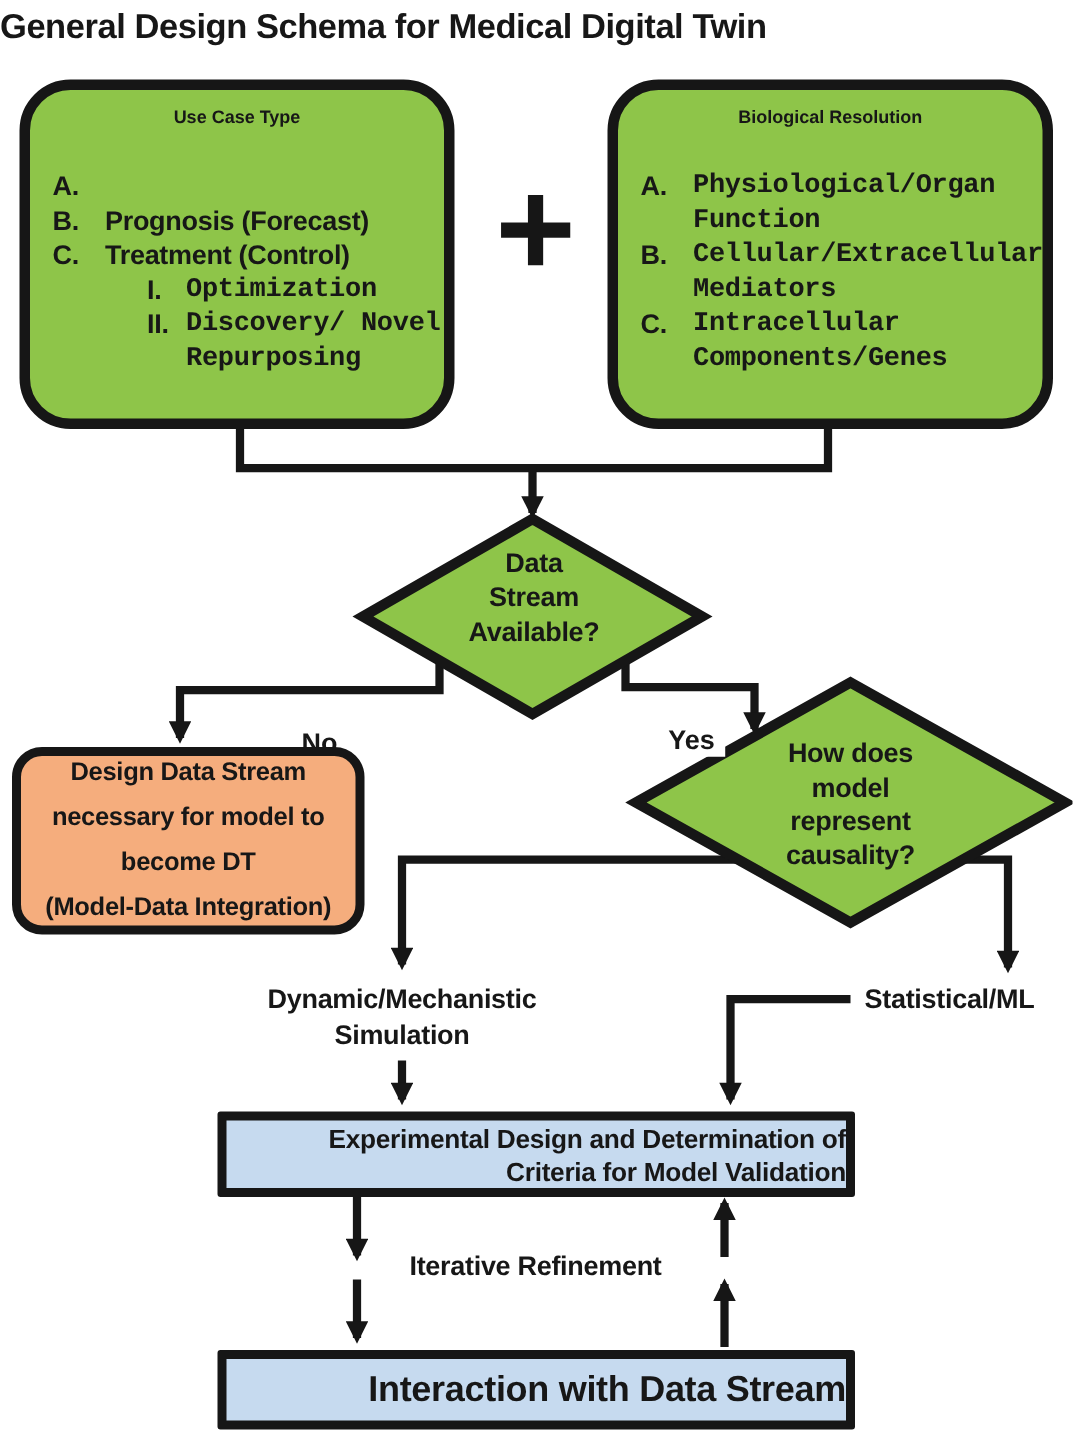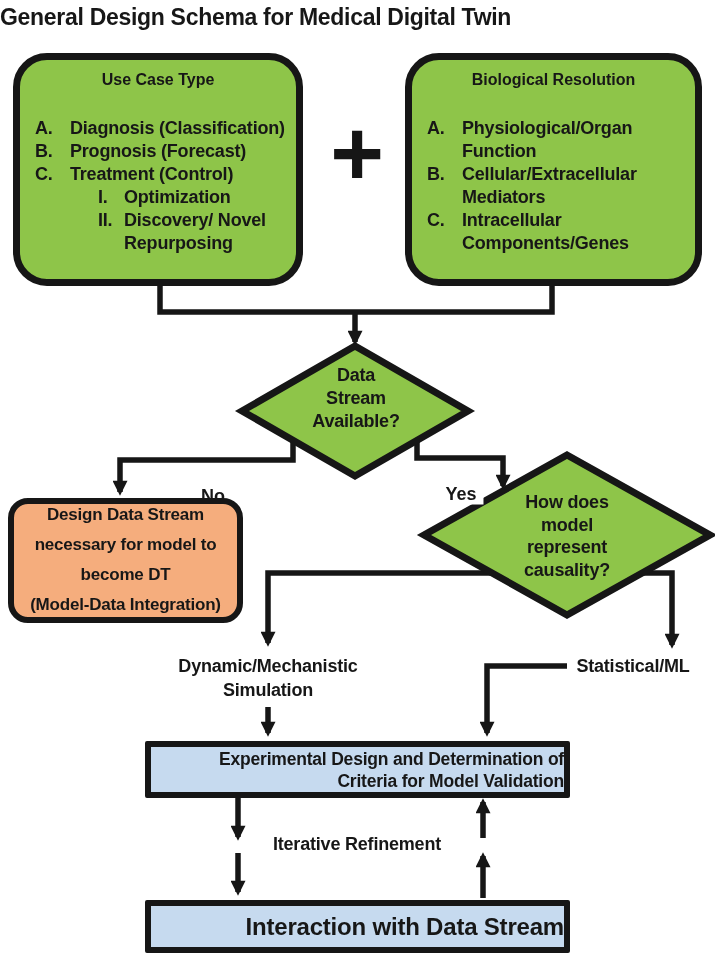--- a/index.html
+++ b/index.html
@@ -7,27 +7,27 @@
   }
   *{box-sizing:border-box; margin:0; padding:0;}
   body{background:#ffffff; font-family:"Liberation Sans", sans-serif; color:var(--text);}
   #stage{position:relative; width:715px; height:960px; background:#ffffff; overflow:hidden;}
   #connectors{position:absolute; left:0; top:0; width:715px; height:960px;}
   .abs{position:absolute;}
   .page-title{left:0; top:4px; width:715px; font-size:23px; font-weight:bold; letter-spacing:-0.3px;}
 
   
   .gbox{background:var(--green); border:7px solid var(--line); border-radius:34px;}
-  .gbox-title{text-align:center; font-size:16px; font-weight:bold; padding-top:11px;}
+  .gbox-title{text-align:center; font-size:12px; font-weight:bold; padding-top:11px;}
   .glist{margin-top:28px; font-size:18px; font-weight:bold; line-height:23px; letter-spacing:-0.2px;}
   .row{display:flex; align-items:flex-start; padding-left:15px;}
   .row .lbl{flex:none; width:35px;}
   .row.sub{padding-left:78px;}
   .row.sub .lbl{width:26px;}
-  .txt span{display:block;}
+  .txt span{display:block;font-family:Liberation Mono, monospace;}
 
   
   .plus{left:312px; top:103px; width:90px; height:100px; display:flex; align-items:center; justify-content:center;
         font-size:92px; font-weight:bold; color:var(--line);}
 
   
   .dtext{text-align:center; font-weight:bold; font-size:18px; letter-spacing:-0.2px;}
   .dtext span{display:block;}
   .d1{left:276px; top:364px; width:160px; line-height:23px;}
   .d2{left:487px; top:491px; width:160px; line-height:22.5px;}
@@ -86,21 +86,20 @@
     <polygon class="dshape" points="567,455 710,535 567,615 424,535"></polygon>
   </svg>
 
   <div class="abs page-title">General Design Schema for Medical Digital Twin</div>
 
   <div class="abs gbox" style="left:13px; top:53px; width:290px; height:233px;">
     <div class="gbox-title">Use Case Type</div>
     <div class="glist">
       <div class="row">
         <span class="lbl">A.</span>
-        <span class="txt">Diagnosis (Classification)</span>
       </div>
       <div class="row">
         <span class="lbl">B.</span>
         <span class="txt">Prognosis (Forecast)</span>
       </div>
       <div class="row">
         <span class="lbl">C.</span>
         <span class="txt">Treatment (Control)</span>
       </div>
       <div class="row sub">

